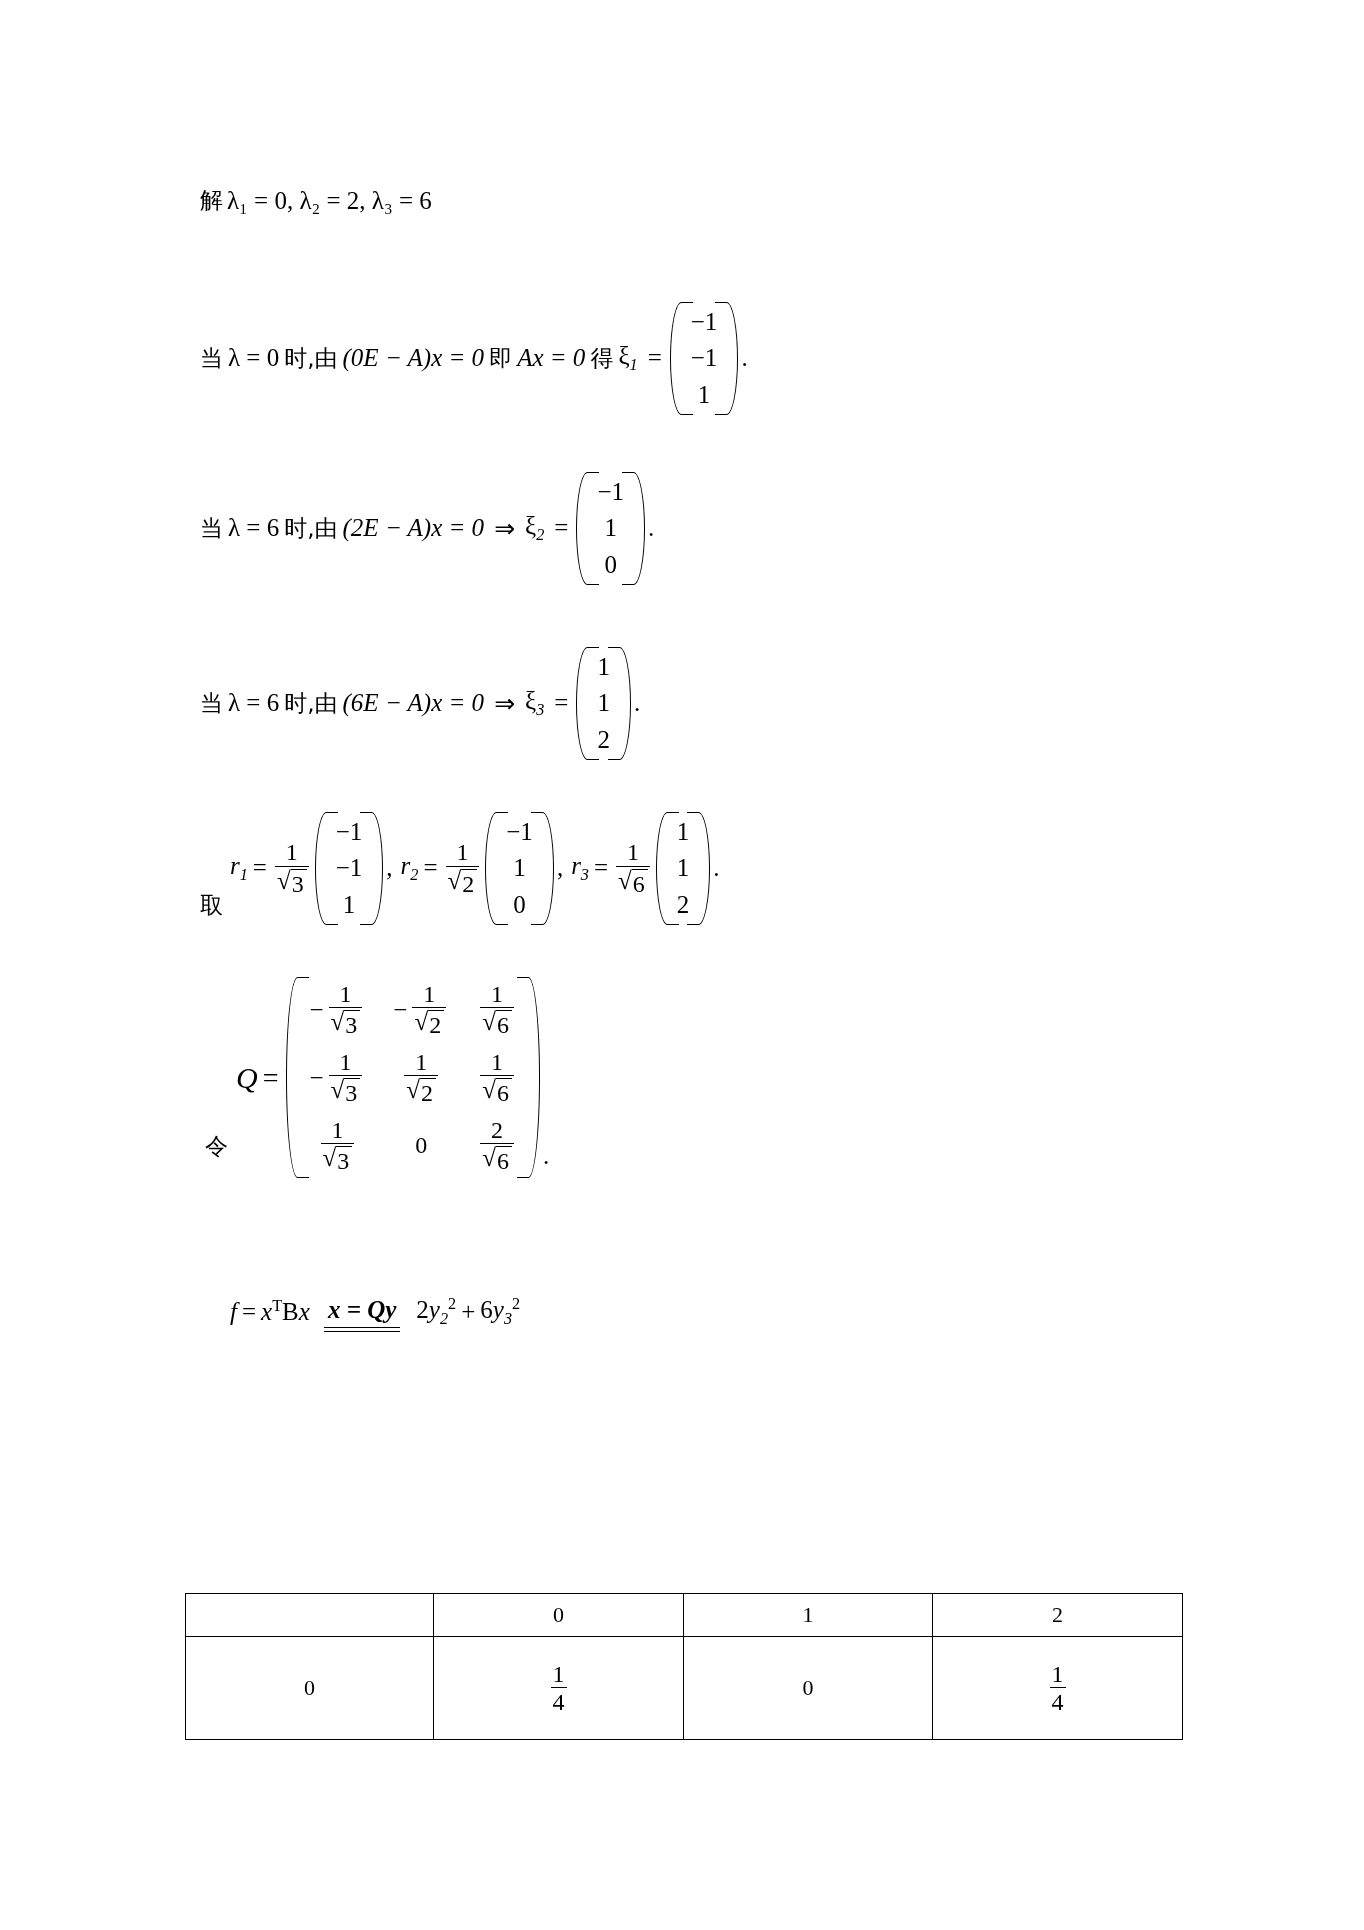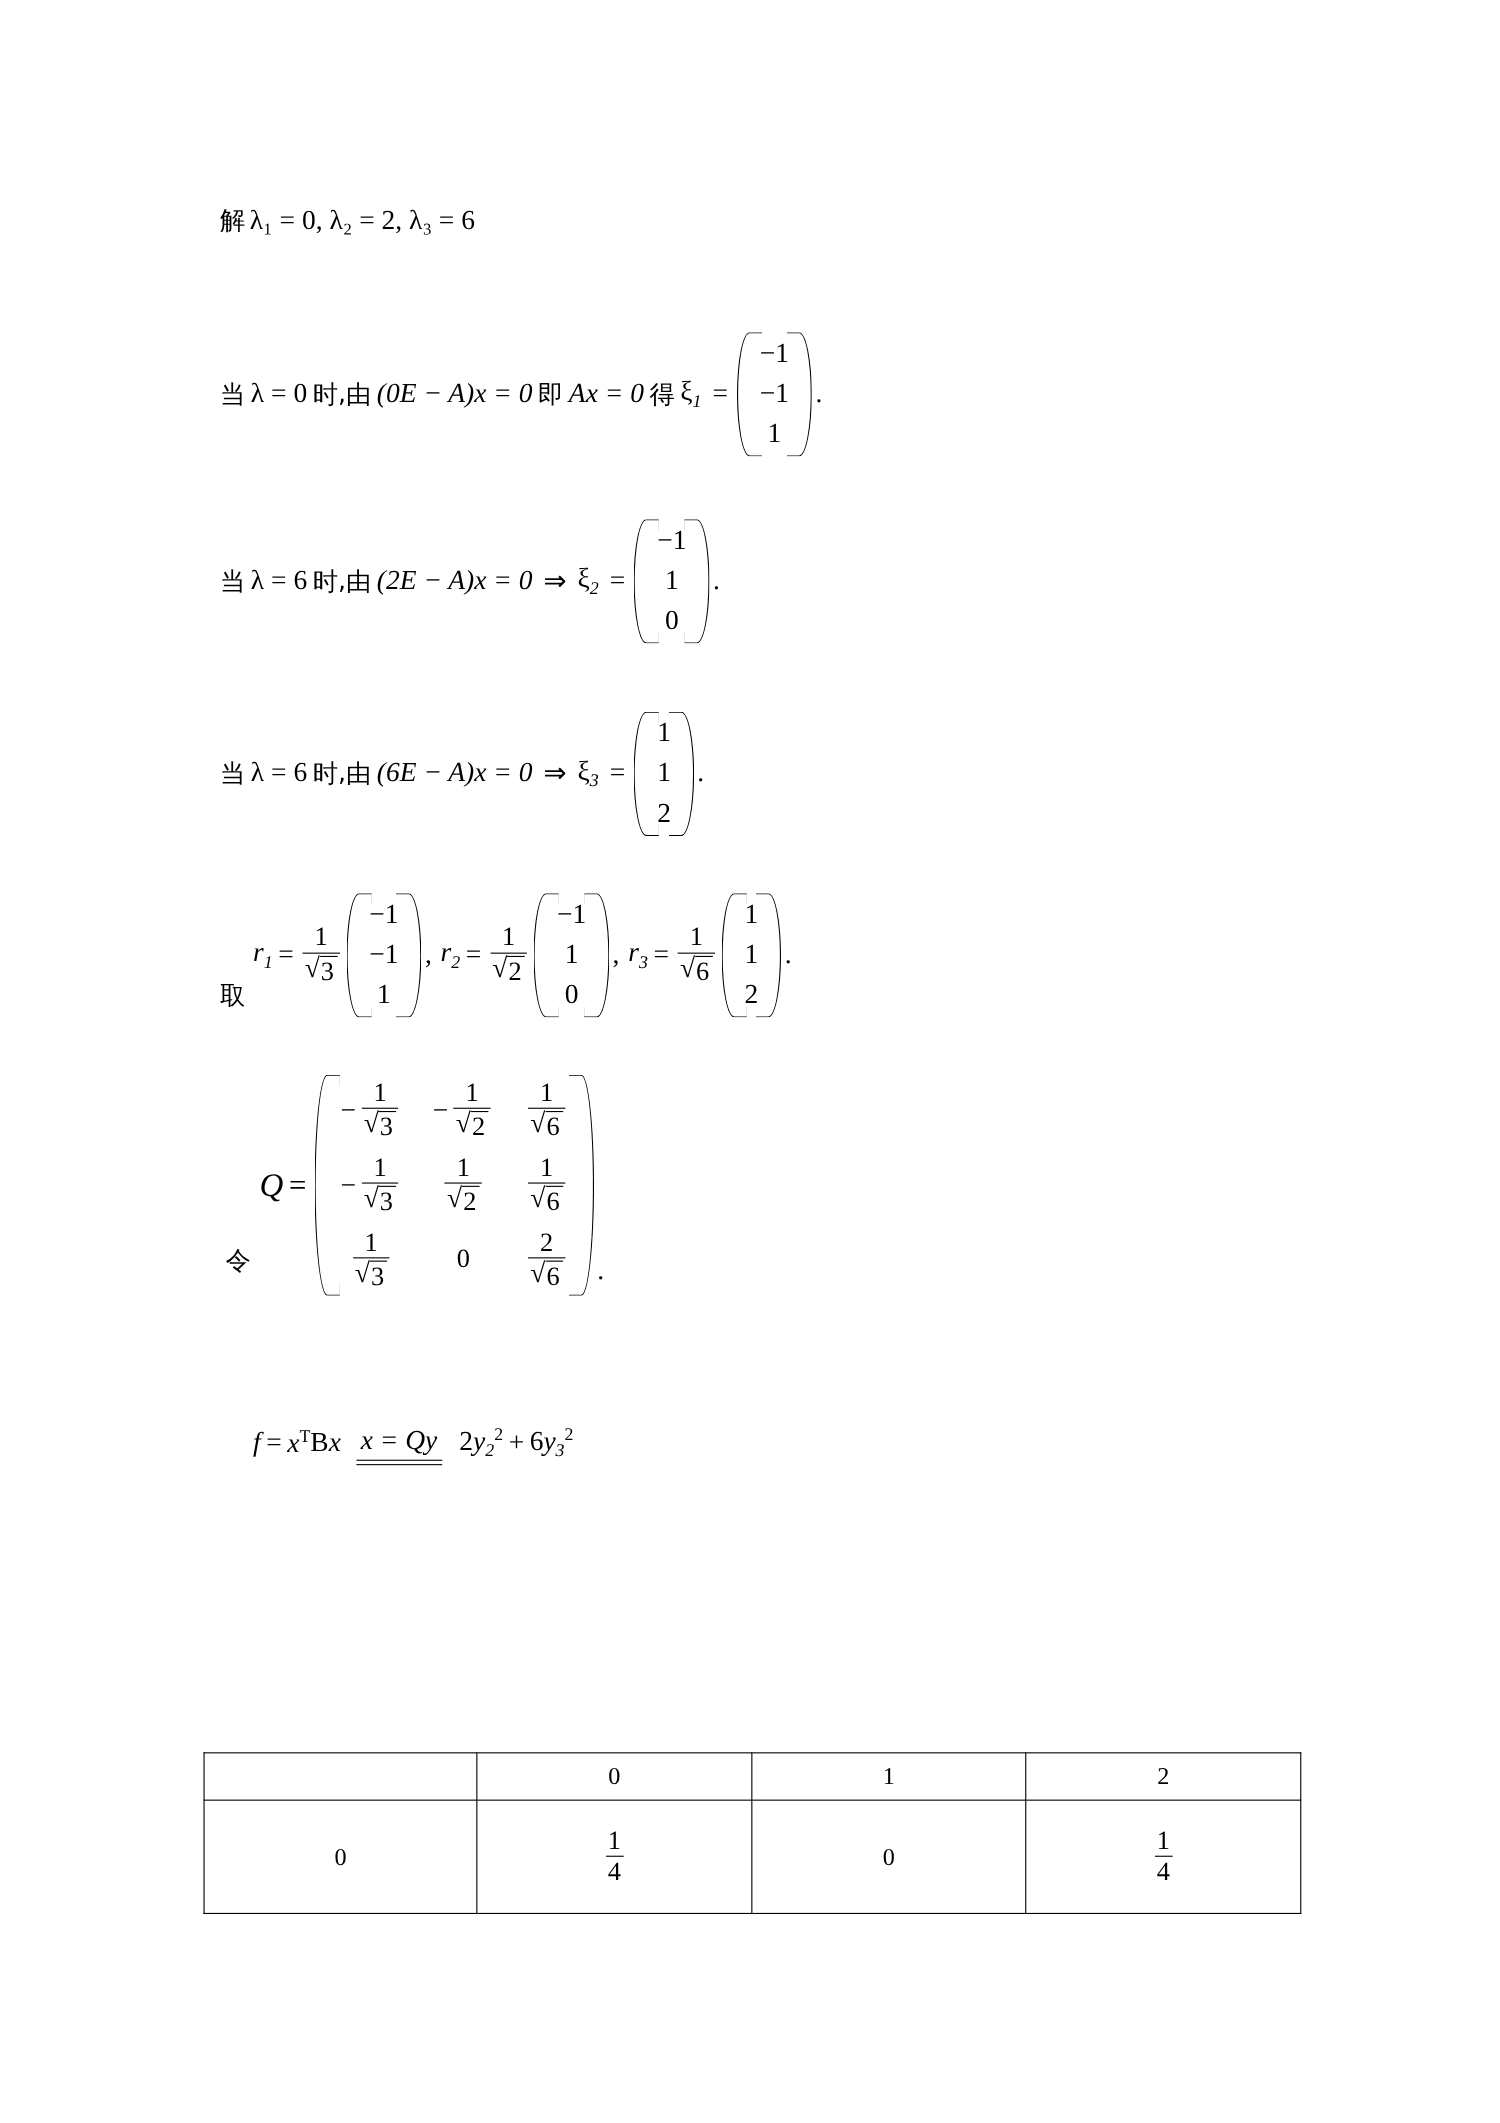--- a/index.html
+++ b/index.html
@@ -129,20 +129,21 @@
   }
 
   .neg-frac { display: inline-flex; align-items: center; }
   .neg-sign { margin-right: 2px; }
 
   
   .dbl-underline {
     position: relative;
     padding: 0 4px 3px 4px;
     border-bottom: 1.6px solid #000;
+    font-weight: bold;
   }
   .dbl-underline::after {
     content: "";
     position: absolute;
     left: 0; right: 0;
     bottom: -5px;
     border-bottom: 1.6px solid #000;
   }
 
   

